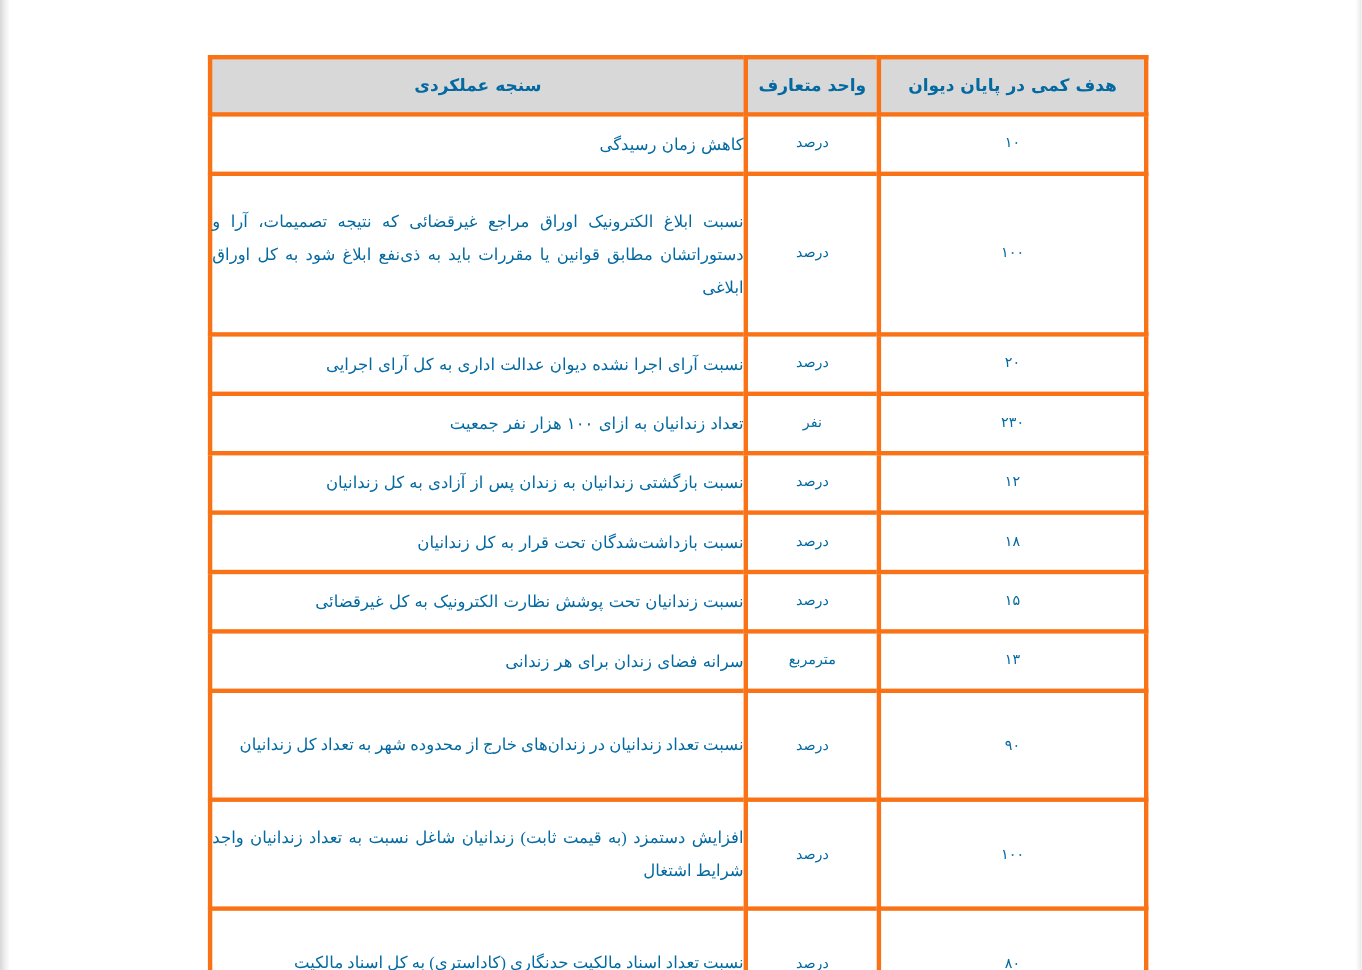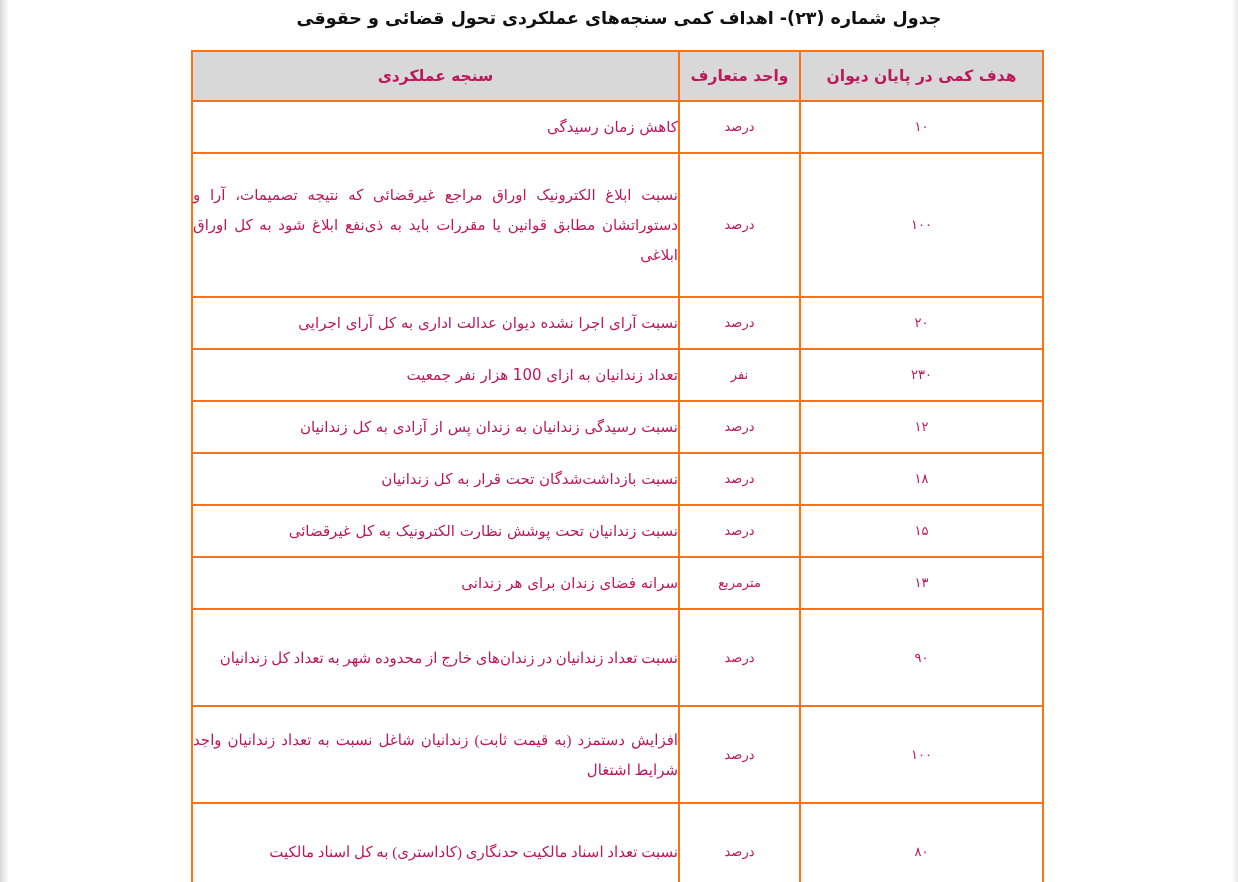--- a/index.html
+++ b/index.html
@@ -65,23 +65,23 @@
   table.kpi {
     width: 851px;
     border-collapse: collapse;
     table-layout: fixed;
     direction: rtl;
     background: #ffffff;
   }
 
   table.kpi th,
   table.kpi td {
-    border: 2px solid #f97316;
+    border: 4px solid #f97316;
     vertical-align: middle;
-    color: #be185d;
+    color: #0369a1;
     padding: 0;
   }
 
   
   col.c-target { width: 243px; }
   col.c-unit   { width: 121px; }
   col.c-metric { width: 487px; }
 
   thead th {
     background: #d8d8d8;
@@ -120,21 +120,20 @@
   tr[data-h="2"] td { height: 95px; font-family: Liberation Serif, serif; }
 </style>
 </head>
 <body>
 
 <div class="page-edge-left"></div>
 <div class="page-edge-right"></div>
 
 <div class="sheet">
 
-  <div class="doc-title">جدول شماره (۲۳)- اهداف کمی سنجه‌های عملکردی تحول قضائی و حقوقی</div>
 
   <div class="table-wrap">
     <table class="kpi">
       <colgroup>
         <col class="c-target">
         <col class="c-unit">
         <col class="c-metric">
       </colgroup>
       <thead>
         <tr>
@@ -155,26 +154,26 @@
             <td class="metric">نسبت ابلاغ الکترونیک اوراق مراجع غیرقضائی که نتیجه تصمیمات، آرا و دستوراتشان مطابق قوانین یا مقررات باید به ذی‌نفع ابلاغ شود به کل اوراق ابلاغی</td>
           </tr>
           <tr data-h="1">
             <td class="target">۲۰</td>
             <td class="unit">درصد</td>
             <td class="metric single">نسبت آرای اجرا نشده دیوان عدالت اداری به کل آرای اجرایی</td>
           </tr>
           <tr data-h="1">
             <td class="target">۲۳۰</td>
             <td class="unit">نفر</td>
-            <td class="metric single">تعداد زندانیان به ازای 100 هزار نفر جمعیت</td>
+            <td class="metric single">تعداد زندانیان به ازای ۱۰۰ هزار نفر جمعیت</td>
           </tr>
           <tr data-h="1">
             <td class="target">۱۲</td>
             <td class="unit">درصد</td>
-            <td class="metric single">نسبت رسیدگی زندانیان به زندان پس از آزادی به کل زندانیان</td>
+            <td class="metric single">نسبت بازگشتی زندانیان به زندان پس از آزادی به کل زندانیان</td>
           </tr>
           <tr data-h="1">
             <td class="target">۱۸</td>
             <td class="unit">درصد</td>
             <td class="metric single">نسبت بازداشت‌شدگان تحت قرار به کل زندانیان</td>
           </tr>
           <tr data-h="1">
             <td class="target">۱۵</td>
             <td class="unit">درصد</td>
             <td class="metric single">نسبت زندانیان تحت پوشش نظارت الکترونیک به کل غیرقضائی</td>

